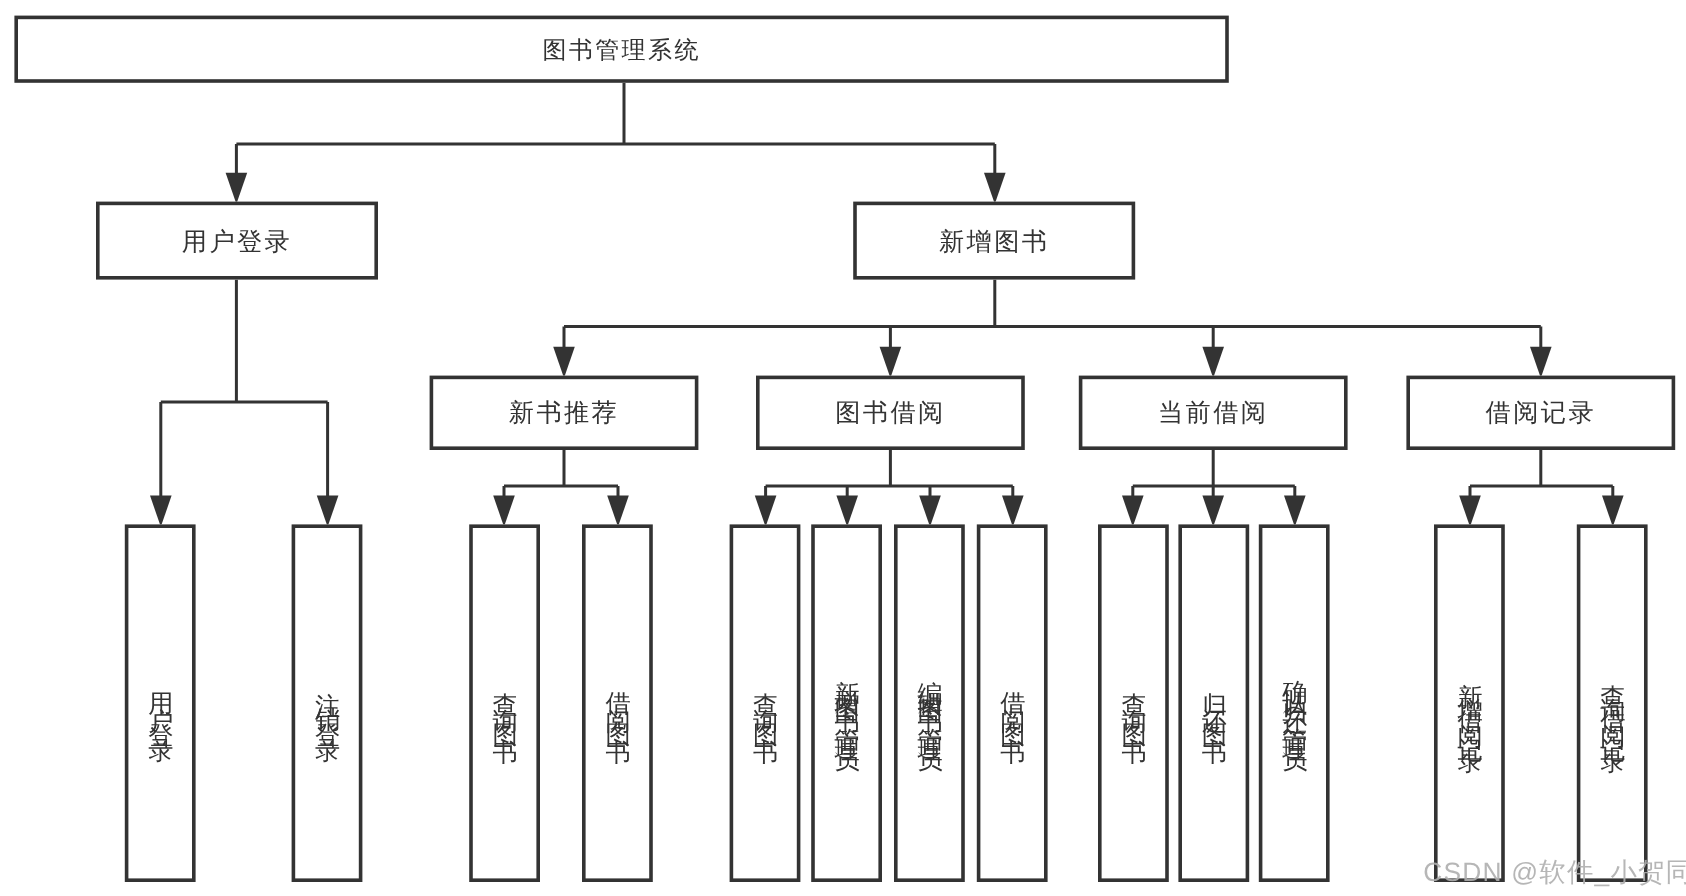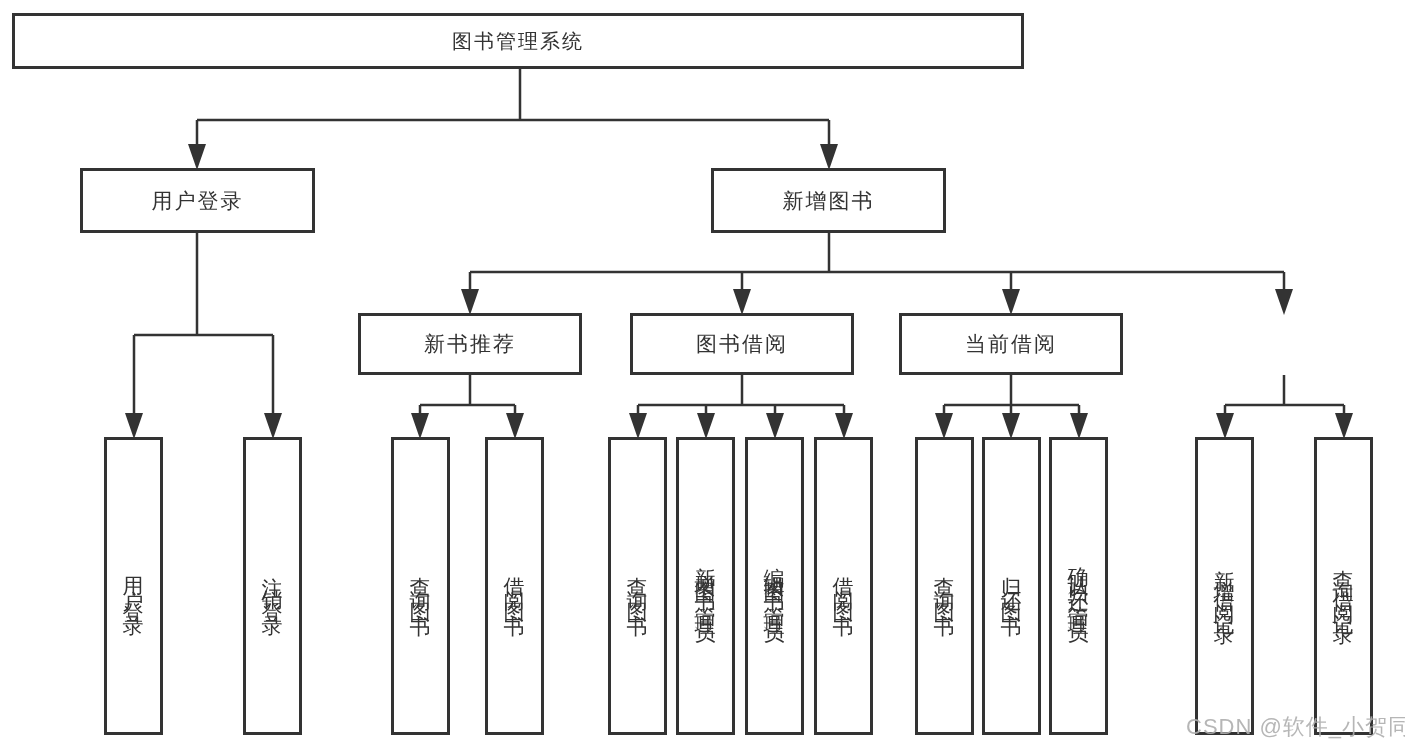--- a/index.html
+++ b/index.html
@@ -97,20 +97,23 @@
 
   <div class="node h-node" style="left:630px;top:313px;width:224px;height:62px;">
     <span>图书借阅</span>
   </div>
   <div class="node h-node" style="left:358px;top:313px;width:224px;height:62px;">
     <span>新书推荐</span>
   </div>
   <div class="node h-node" style="left:899px;top:313px;width:224px;height:62px;">
     <span>当前借阅</span>
   </div>
+  <div class="node h-node" style="left:1172px;top:313px;width:224px;height:62px;">
+    <span>借阅记录</span>
+  </div>
 
   <div class="node v-node" style="left:104px;top:437px;width:59px;height:298px;">
     <span class="sp4">用户登录</span>
   </div>
   <div class="node v-node" style="left:243px;top:437px;width:59px;height:298px;">
     <span class="sp4">注销登录</span>
   </div>
 
   <div class="node v-node" style="left:391px;top:437px;width:59px;height:298px;">
     <span class="sp4">查询图书</span>

